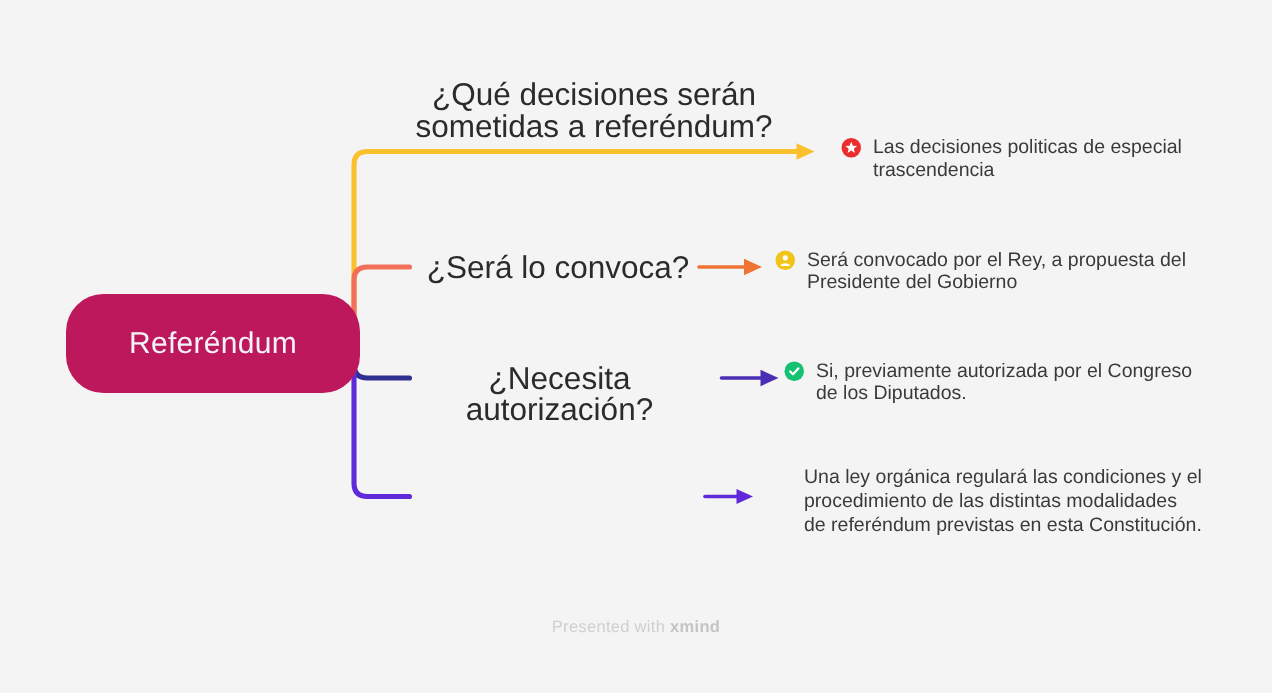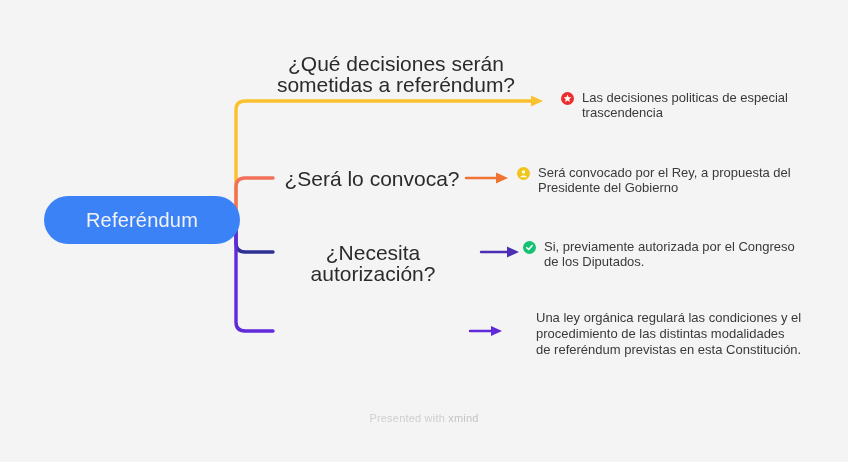--- a/index.html
+++ b/index.html
@@ -28,22 +28,22 @@
     height: 462px;
     pointer-events: none;
   }
 
   
   .root-node {
     position: absolute;
     left: 44px;
     top: 196px;
     width: 196px;
-    height: 48px;
-    background: #3b82f6;
+    height: 66px;
+    background: #be185d;
     border-radius: 25px;
     display: flex;
     align-items: center;
     justify-content: center;
     box-sizing: border-box;
   }
   .root-node .root-label {
     color: #f2f2f7;
     font-size: 20px;
     letter-spacing: 0.2px;
@@ -105,21 +105,21 @@
     position: absolute;
     left: 0;
     top: 412px;
     width: 848px;
     text-align: center;
     font-size: 11px;
     color: #cfcfcf;
     letter-spacing: 0.2px;
   }
   .footer .brand {
-    font-weight: normal;
+    font-weight: bold;
     color: #c4c4c4;
   }
 </style>
 </head>
 <body>
 
 <div id="canvas">
 
   <svg class="svg-layer" viewBox="0 0 848 462" xmlns="http://www.w3.org/2000/svg">
 

